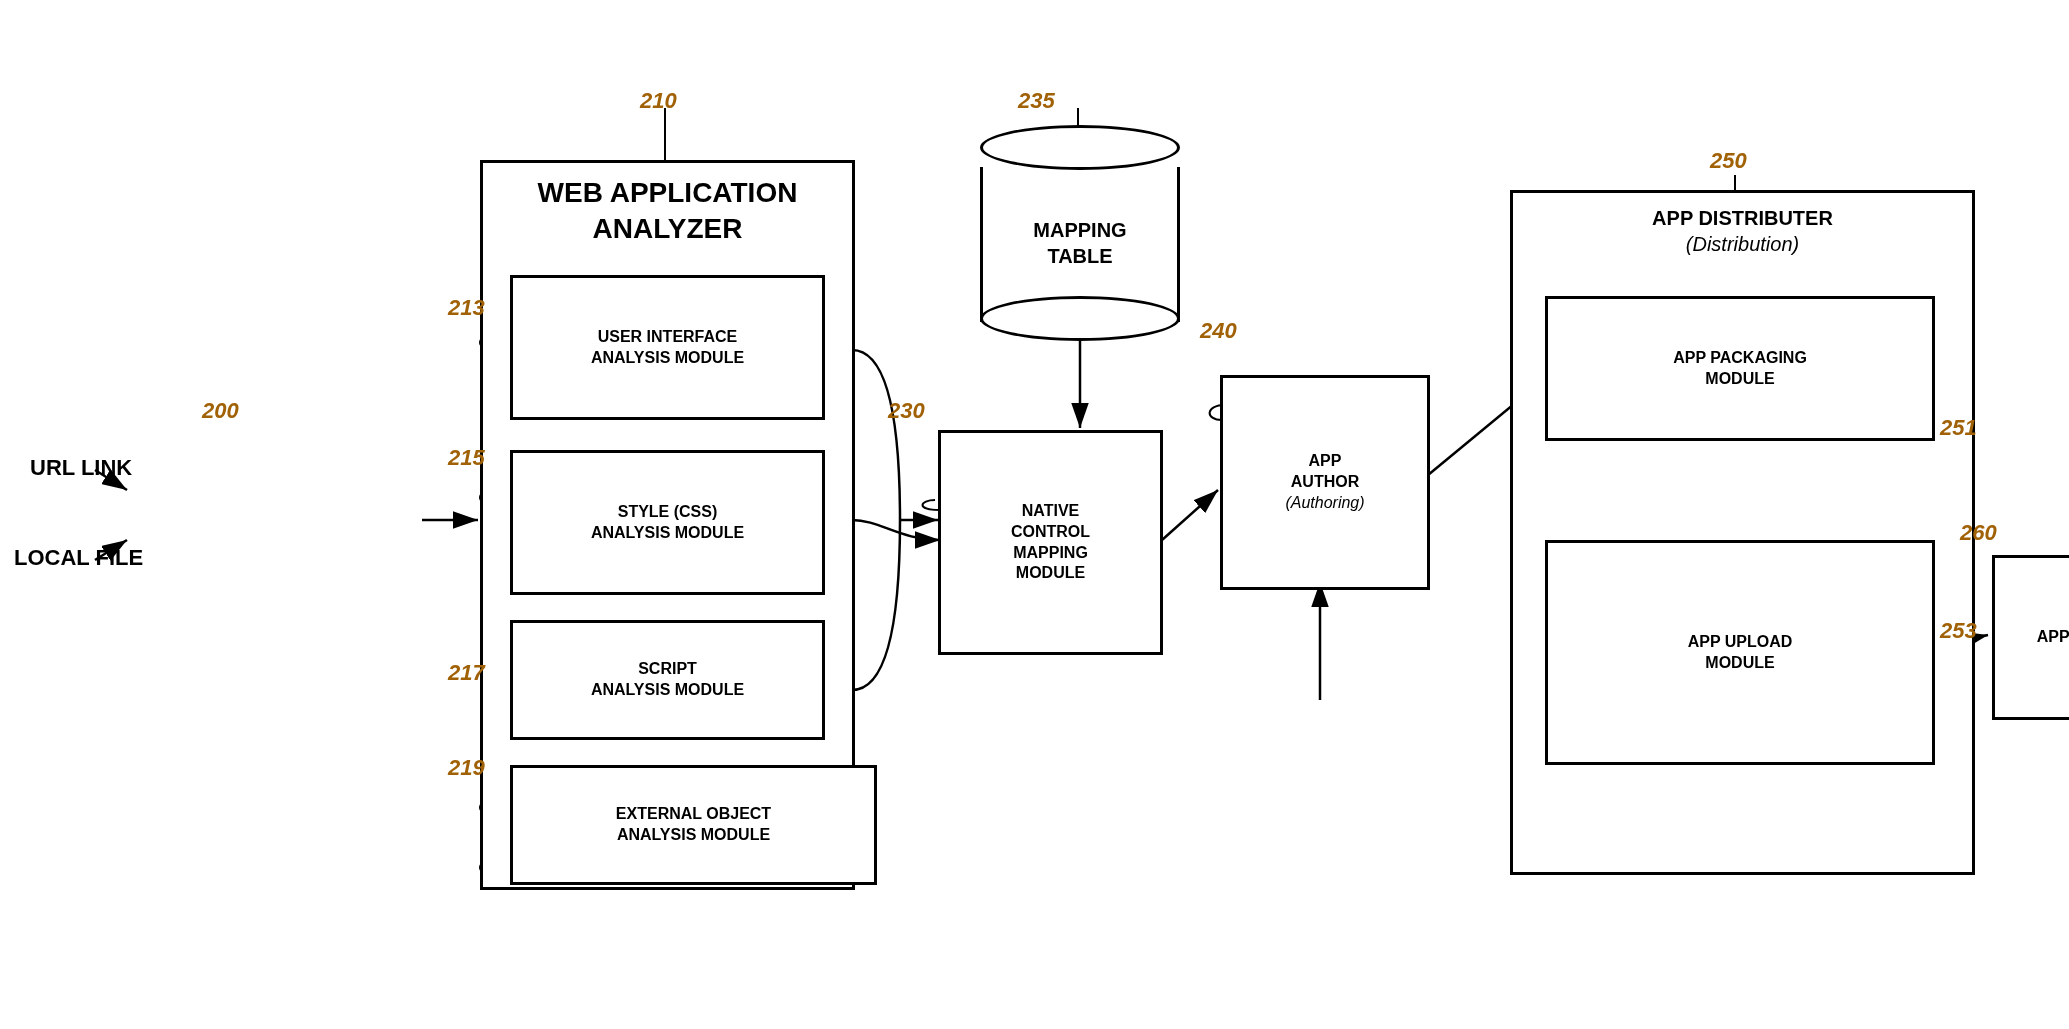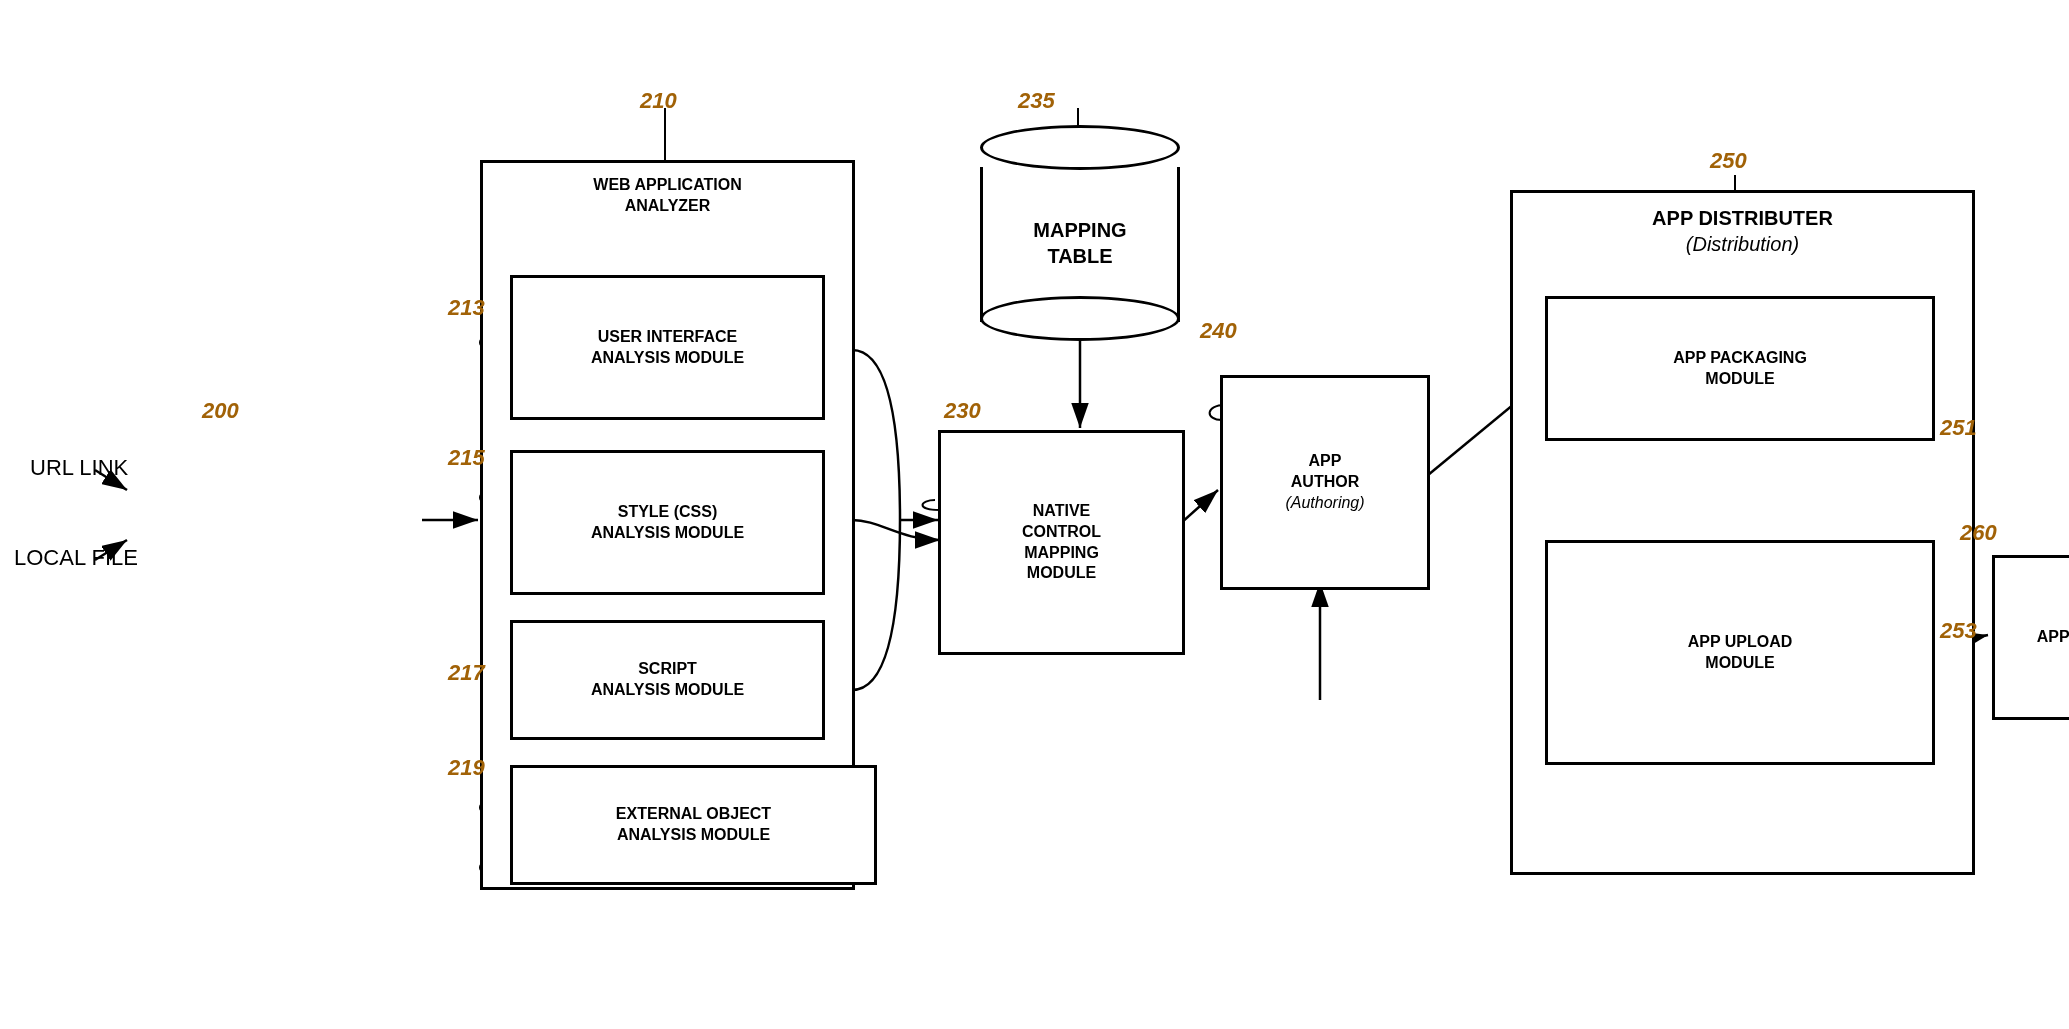--- a/index.html
+++ b/index.html
@@ -64,21 +64,21 @@
       top: 0;
       left: 0;
       width: 2069px;
       height: 1029px;
       pointer-events: none;
     }
     
     .input-label {
       position: absolute;
       font-size: 22px;
-      font-weight: normal;
+      font-weight: bold;
     }
   </style>
 </head>
 <body>
 
 <div class="diagram-container">
 
   <svg class="arrows-svg">
     <defs>
       <marker id="arrowhead" markerWidth="10" markerHeight="7" refX="10" refY="3.5" orient="auto">
@@ -137,21 +137,21 @@
     <path d="M 852 350 Q 900 350 900 520 Q 900 690 852 690" stroke="#000" stroke-width="2.5" fill="none"></path>
     <line x1="900" y1="520" x2="938" y2="520" stroke="#000" stroke-width="2.5" marker-end="url(#arrowhead)"></line>
 
   </svg>
 
   <div class="input-label" style="left:30px; top:455px;">URL LINK</div>
   <div class="input-label" style="left:14px; top:545px;">LOCAL FILE</div>
 
 
   <div class="box" style="left:480px; top:160px; width:375px; height:730px; border-width:3px;">
-    <div class="box-label" style="position:absolute; top:12px; left:0; right:0; font-size:16px;">
+    <div class="box-label" style="position:absolute; top:12px; left:0; right:0; font-size:28px;">
       WEB APPLICATION<br>ANALYZER
     </div>
   </div>
 
   <div class="box" style="left:510px; top:275px; width:315px; height:145px;">
     <div class="box-label">USER INTERFACE<br>ANALYSIS MODULE</div>
   </div>
 
   <div class="box" style="left:510px; top:450px; width:315px; height:145px;">
     <div class="box-label">STYLE (CSS)<br>ANALYSIS MODULE</div>
@@ -169,21 +169,21 @@
 
     <div style="width:200px; height:45px; border:3px solid #000; border-radius:50%; background:#fff; position:relative; z-index:2;"></div>
 
     <div style="width:200px; height:155px; border-left:3px solid #000; border-right:3px solid #000; border-bottom:3px solid #000; background:#fff; margin-top:-3px; display:flex; align-items:center; justify-content:center; position:relative; z-index:1;">
 
       <div style="position:absolute; bottom:-22px; left:-3px; width:200px; height:45px; border:3px solid #000; border-radius:50%; background:#fff; z-index:3;"></div>
       <div class="cylinder-label" style="position:relative; z-index:5;">MAPPING<br>TABLE</div>
     </div>
   </div>
 
-  <div class="box" style="left:938px; top:430px; width:247px; height:225px;">
+  <div class="box" style="left:938px; top:430px; width:225px; height:225px;">
     <div class="box-label">NATIVE<br>CONTROL<br>MAPPING<br>MODULE</div>
   </div>
 
   <div class="box" style="left:1220px; top:375px; width:210px; height:215px;">
     <div class="box-label">APP<br>AUTHOR<br><span class="sub">(Authoring)</span></div>
   </div>
 
   <div class="box" style="left:1510px; top:190px; width:465px; height:685px; border-width:3px;">
     <div class="box-label" style="position:absolute; top:12px; left:0; right:0; font-size:20px;">
       APP DISTRIBUTER<br><span style="font-weight:normal; font-style:italic;">(Distribution)</span>
@@ -201,21 +201,21 @@
   <div class="box" style="left:1992px; top:555px; width:195px; height:165px;">
     <div class="box-label">APP MARKET</div>
   </div>
 
   <div class="ref-label" style="left:202px; top:398px;">200</div>
   <div class="ref-label" style="left:640px; top:88px;">210</div>
   <div class="ref-label" style="left:448px; top:295px;">213</div>
   <div class="ref-label" style="left:448px; top:445px;">215</div>
   <div class="ref-label" style="left:448px; top:660px;">217</div>
   <div class="ref-label" style="left:448px; top:755px;">219</div>
-  <div class="ref-label" style="left:944px; top:398px;">230</div>
+  <div class="ref-label" style="left:888px; top:398px;">230</div>
   <div class="ref-label" style="left:1018px; top:88px;">235</div>
   <div class="ref-label" style="left:1200px; top:318px;">240</div>
   <div class="ref-label" style="left:1710px; top:148px;">250</div>
   <div class="ref-label" style="left:1940px; top:415px;">251</div>
   <div class="ref-label" style="left:1940px; top:618px;">253</div>
   <div class="ref-label" style="left:1960px; top:520px;">260</div>
 
 </div>
 
 </body></html>

